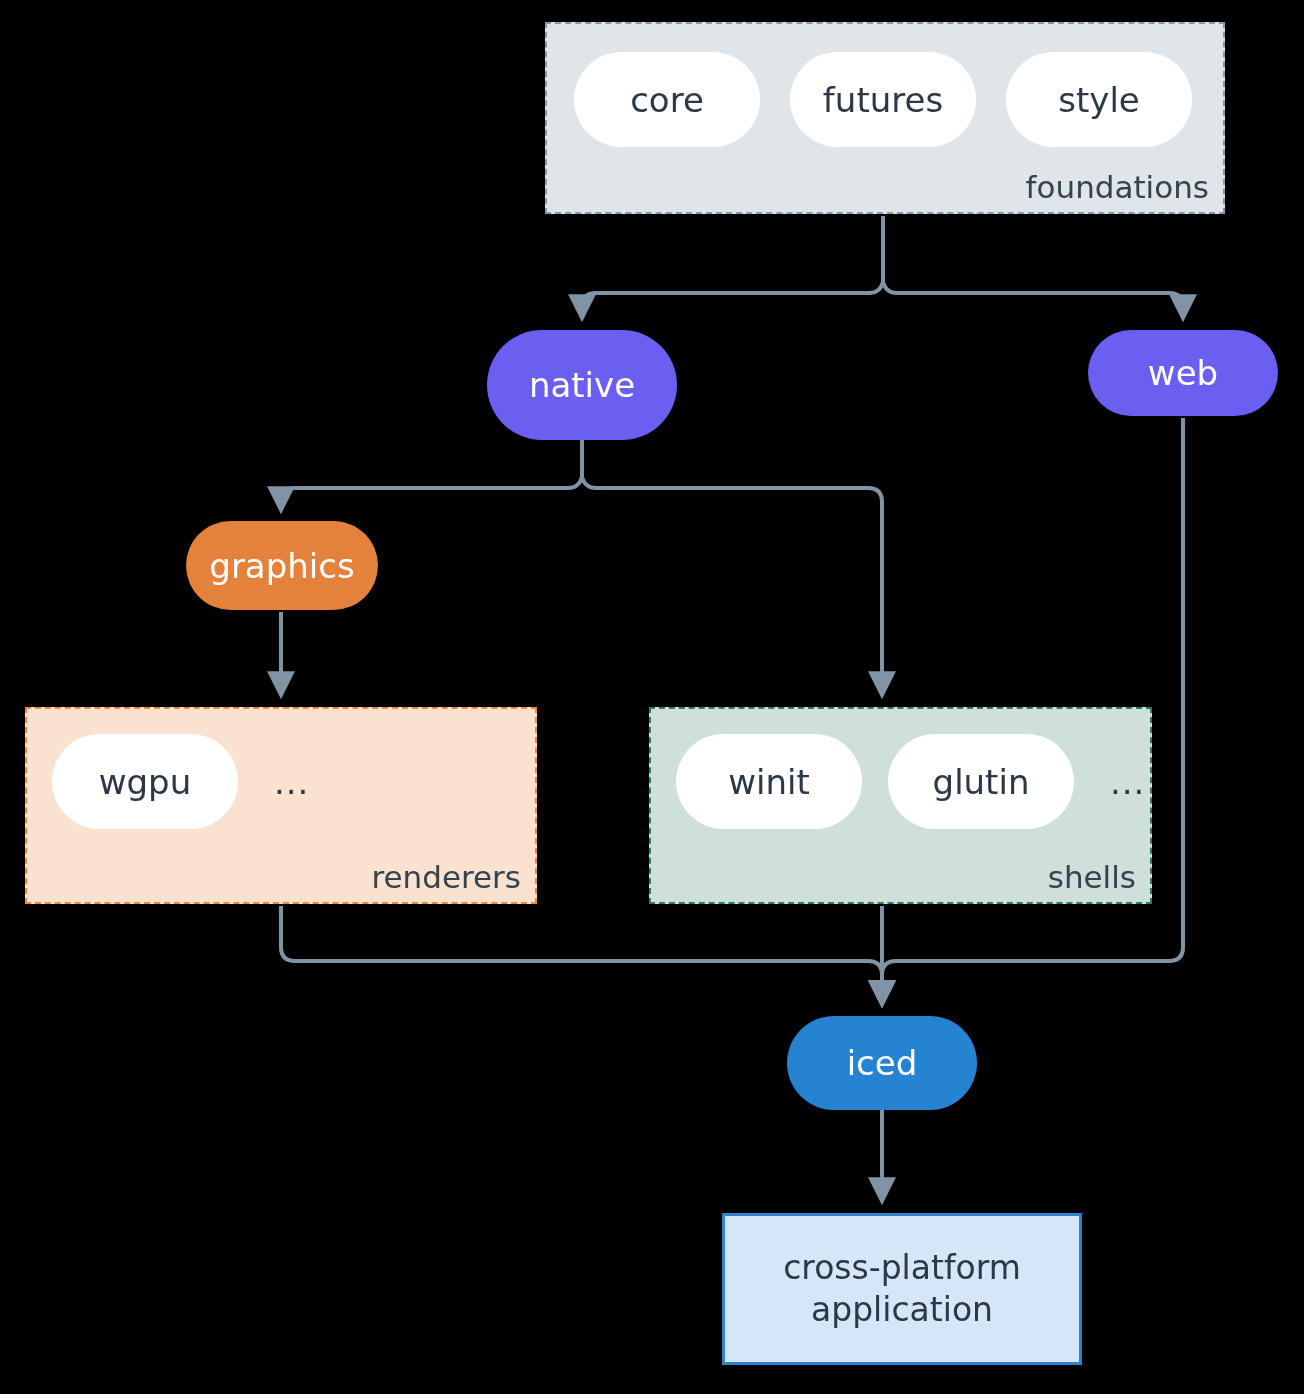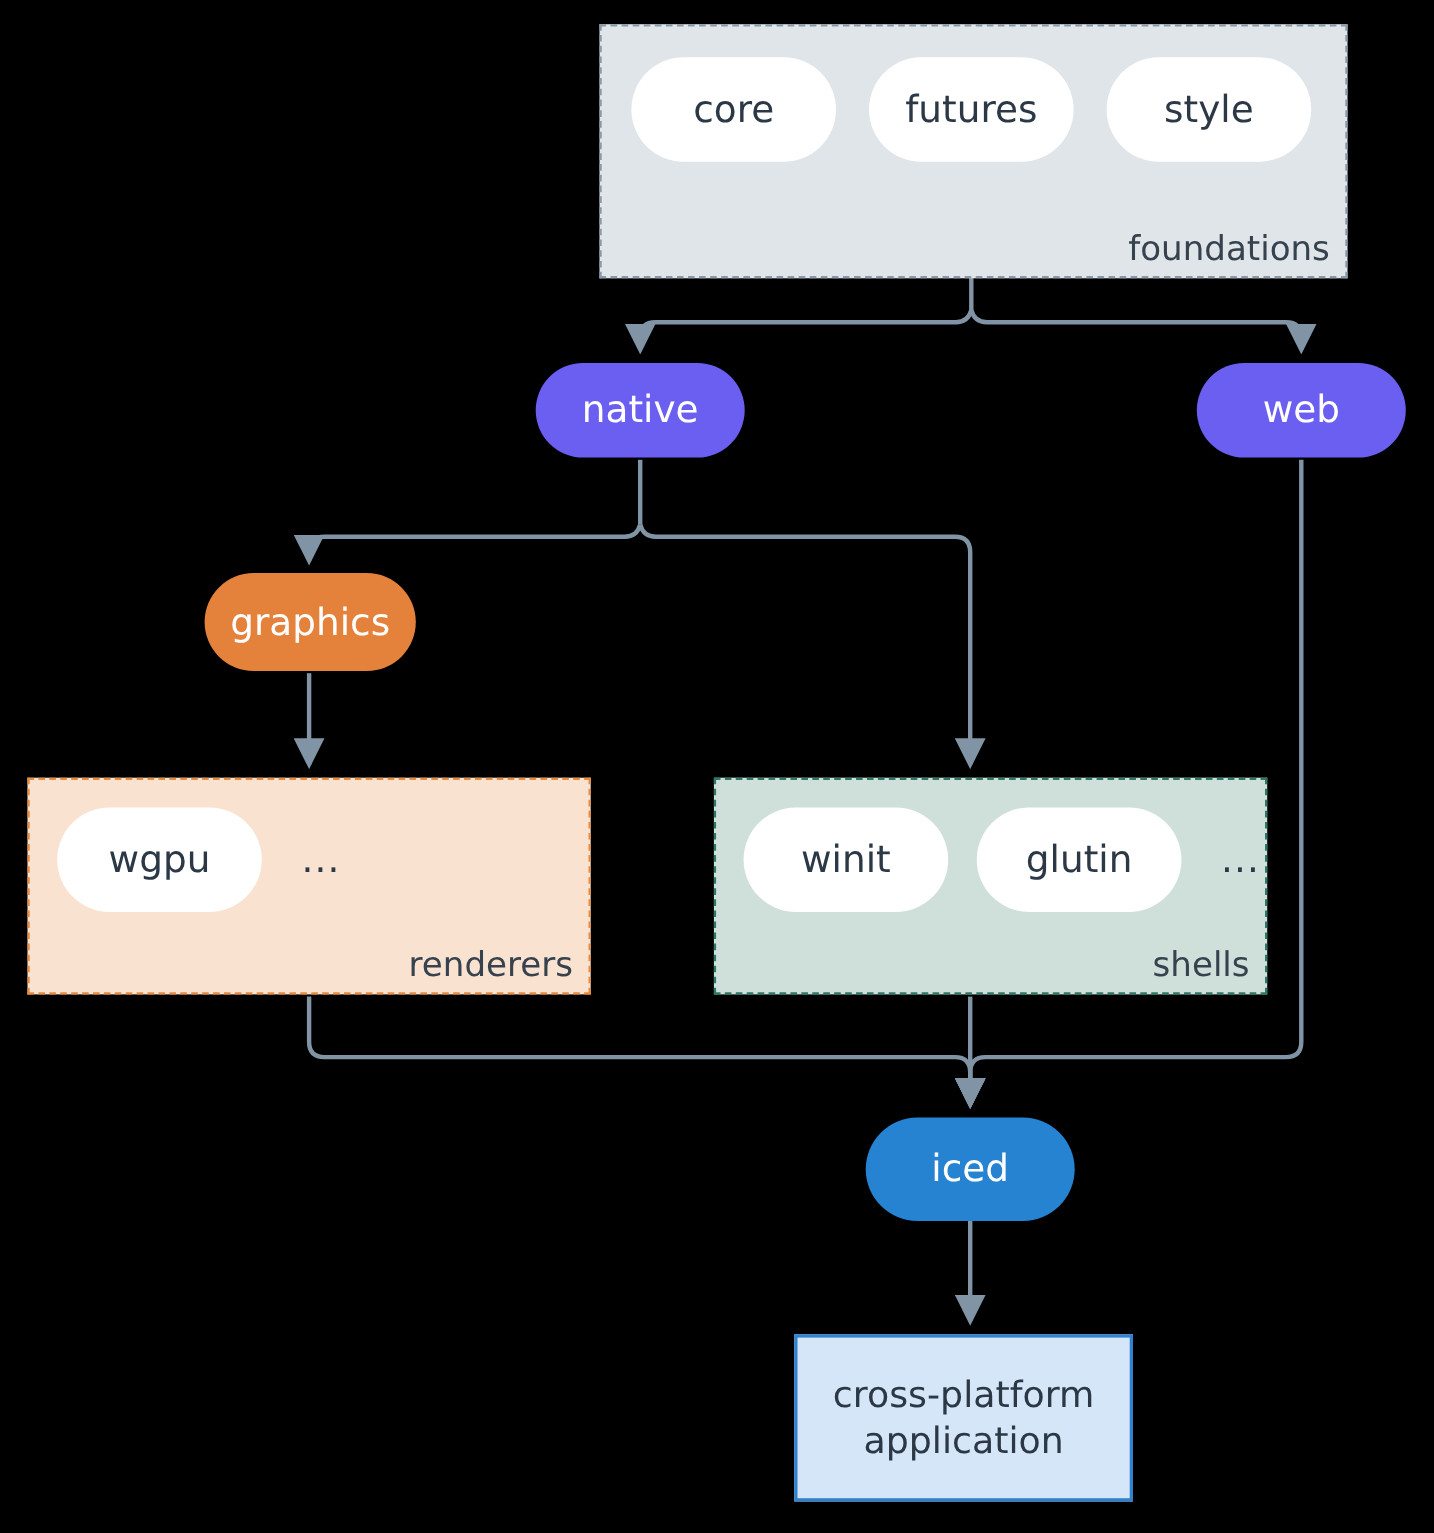--- a/index.html
+++ b/index.html
@@ -44,21 +44,21 @@
     top: 0;
     display: flex;
     align-items: center;
   }
 
   
   #cluster-foundations {
     left: 545px;
     top: 22px;
     width: 680px;
-    height: 231px;
+    height: 192px;
     background: #E0E5E9;
     border: 2px dashed #8A99A8;
   }
   #cluster-foundations .cluster-items {
     left: 27px;
     top: 28px;
     gap: 30px;
   }
 
   
@@ -126,21 +126,21 @@
     color: #FFFFFF;
     font-size: 34px;
     white-space: nowrap;
   }
   .node.pill { border-radius: 999px; }
 
   #node-native {
     left: 487px;
     top: 330px;
     width: 190px;
-    height: 86px;
+    height: 110px;
     background: #6A5FF0;
   }
   #node-web {
     left: 1088px;
     top: 330px;
     width: 190px;
     height: 86px;
     background: #6A5FF0;
   }
   #node-graphics {
@@ -153,21 +153,21 @@
   #node-iced {
     left: 787px;
     top: 1016px;
     width: 190px;
     height: 94px;
     background: #2583D2;
   }
   #node-app {
     left: 722px;
     top: 1213px;
-    width: 308px;
+    width: 360px;
     height: 152px;
     background: #D4E6F8;
     border: 3px solid #3182CE;
     color: #2C3846;
     flex-direction: column;
     line-height: 1.28;
     font-size: 33px;
     text-align: center;
   }
 </style>

